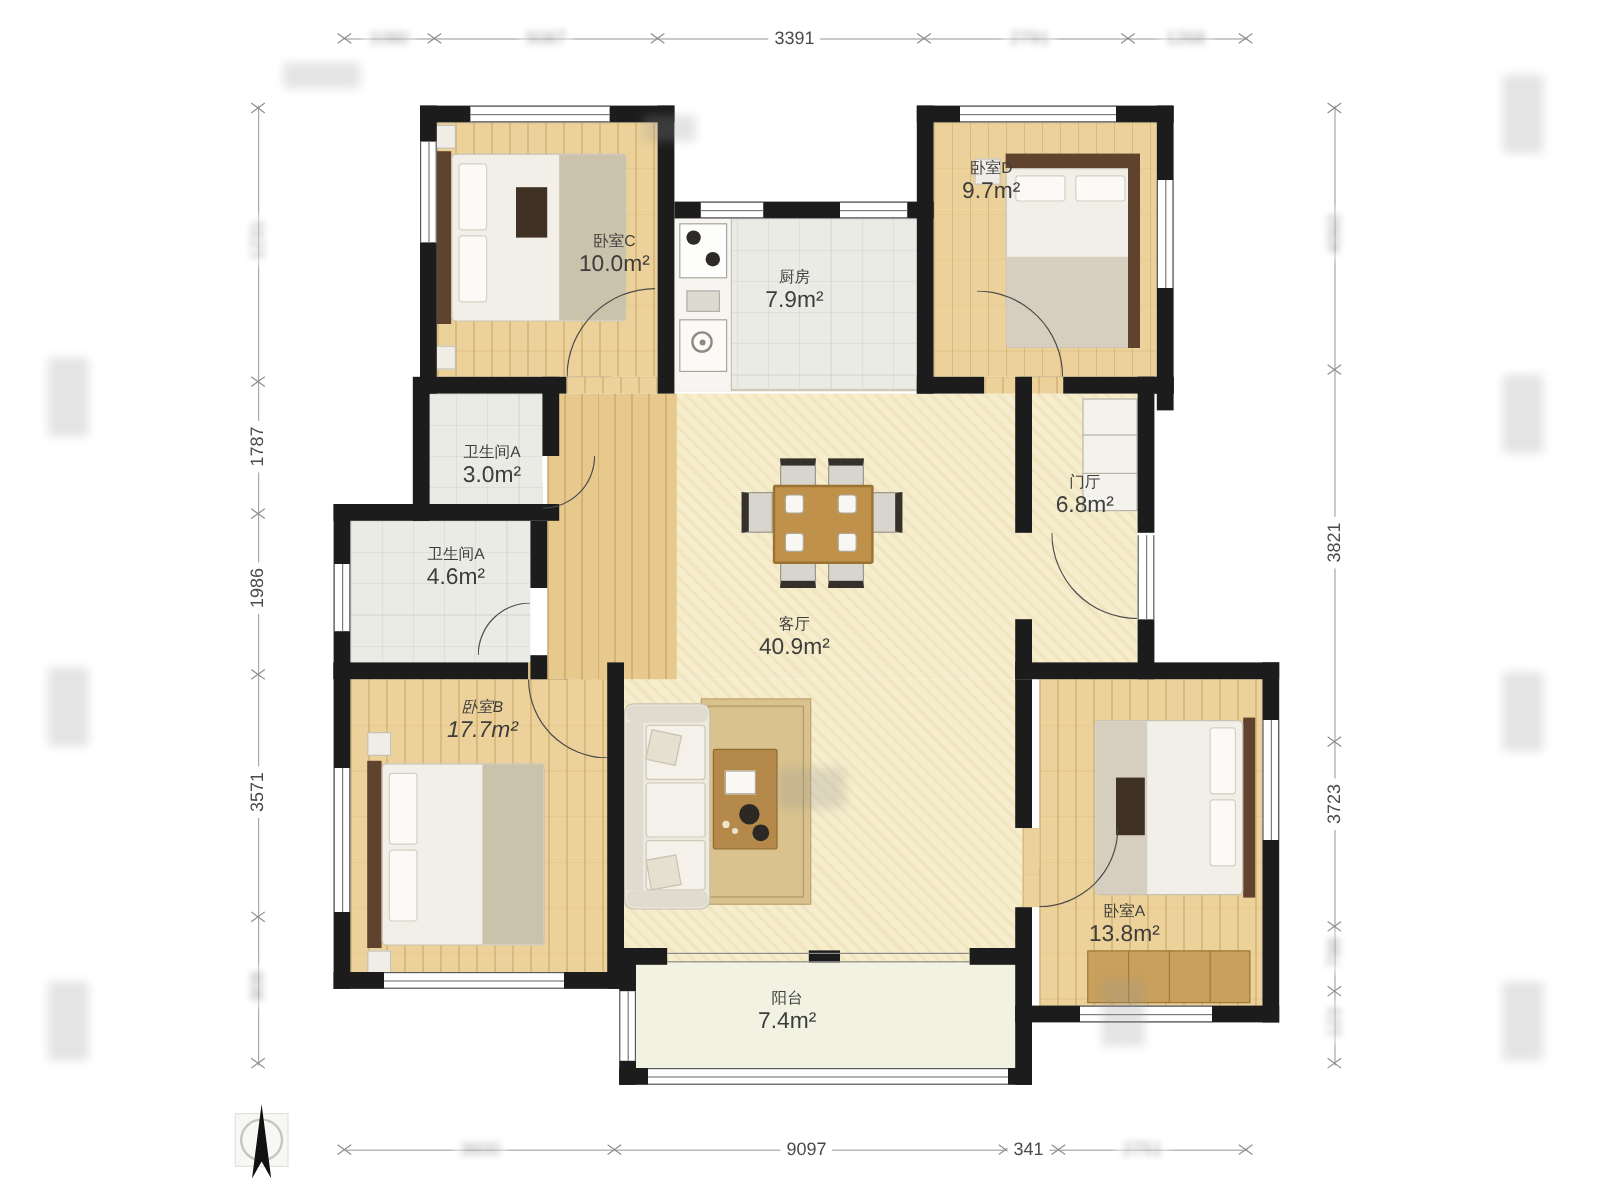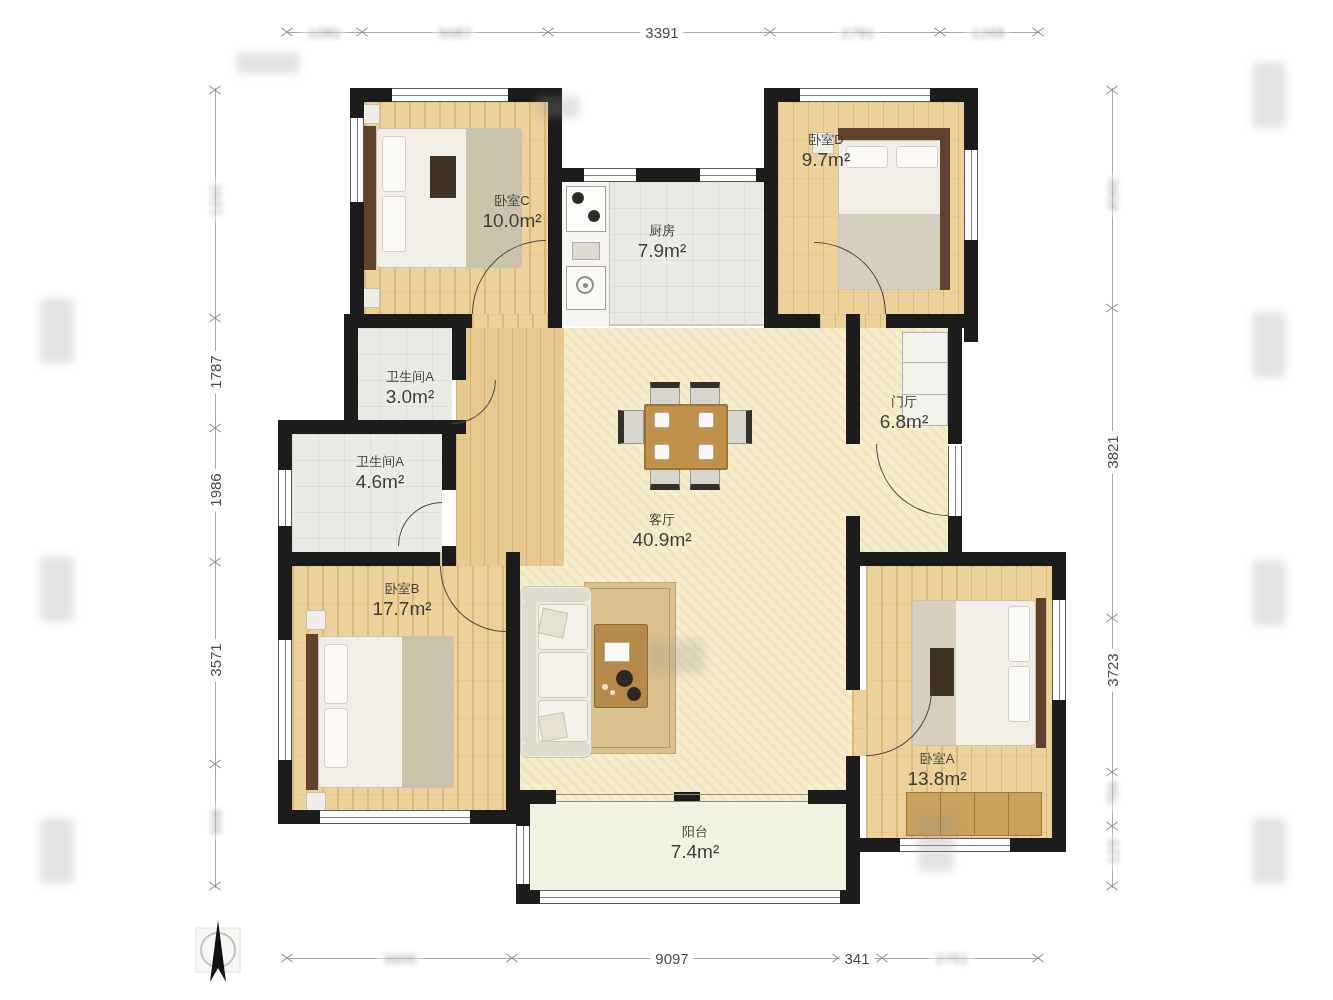--- a/index.html
+++ b/index.html
@@ -243,29 +243,29 @@
     <div class="rarea">4.6m²</div>
   </div>
   <div class="room-label" style="left:904px;top:414px;">
     <div class="rname">门厅</div>
     <div class="rarea">6.8m²</div>
   </div>
   <div class="room-label" style="left:662px;top:532px;">
     <div class="rname">客厅</div>
     <div class="rarea">40.9m²</div>
   </div>
-  <div class="room-label" style="left:402px;top:601px;">
+  <div class="room-label" style="left:402px;top:601px;font-style:italic;">
     <div class="rname">卧室B</div>
     <div class="rarea">17.7m²</div>
   </div>
   <div class="room-label" style="left:937px;top:771px;">
     <div class="rname">卧室A</div>
     <div class="rarea">13.8m²</div>
   </div>
-  <div class="room-label" style="left:695px;top:844px;">
+  <div class="room-label" style="left:656px;top:844px;">
     <div class="rname">阳台</div>
     <div class="rarea">7.4m²</div>
   </div>
 
   <div class="dline-h" style="left:287px;top:32px;width:753px;"></div>
   <div class="tick" style="left:281px;top:26px;"></div>
   <div class="tick" style="left:356px;top:26px;"></div>
   <div class="tick" style="left:542px;top:26px;"></div>
   <div class="tick" style="left:764px;top:26px;"></div>
   <div class="tick" style="left:934px;top:26px;"></div>

